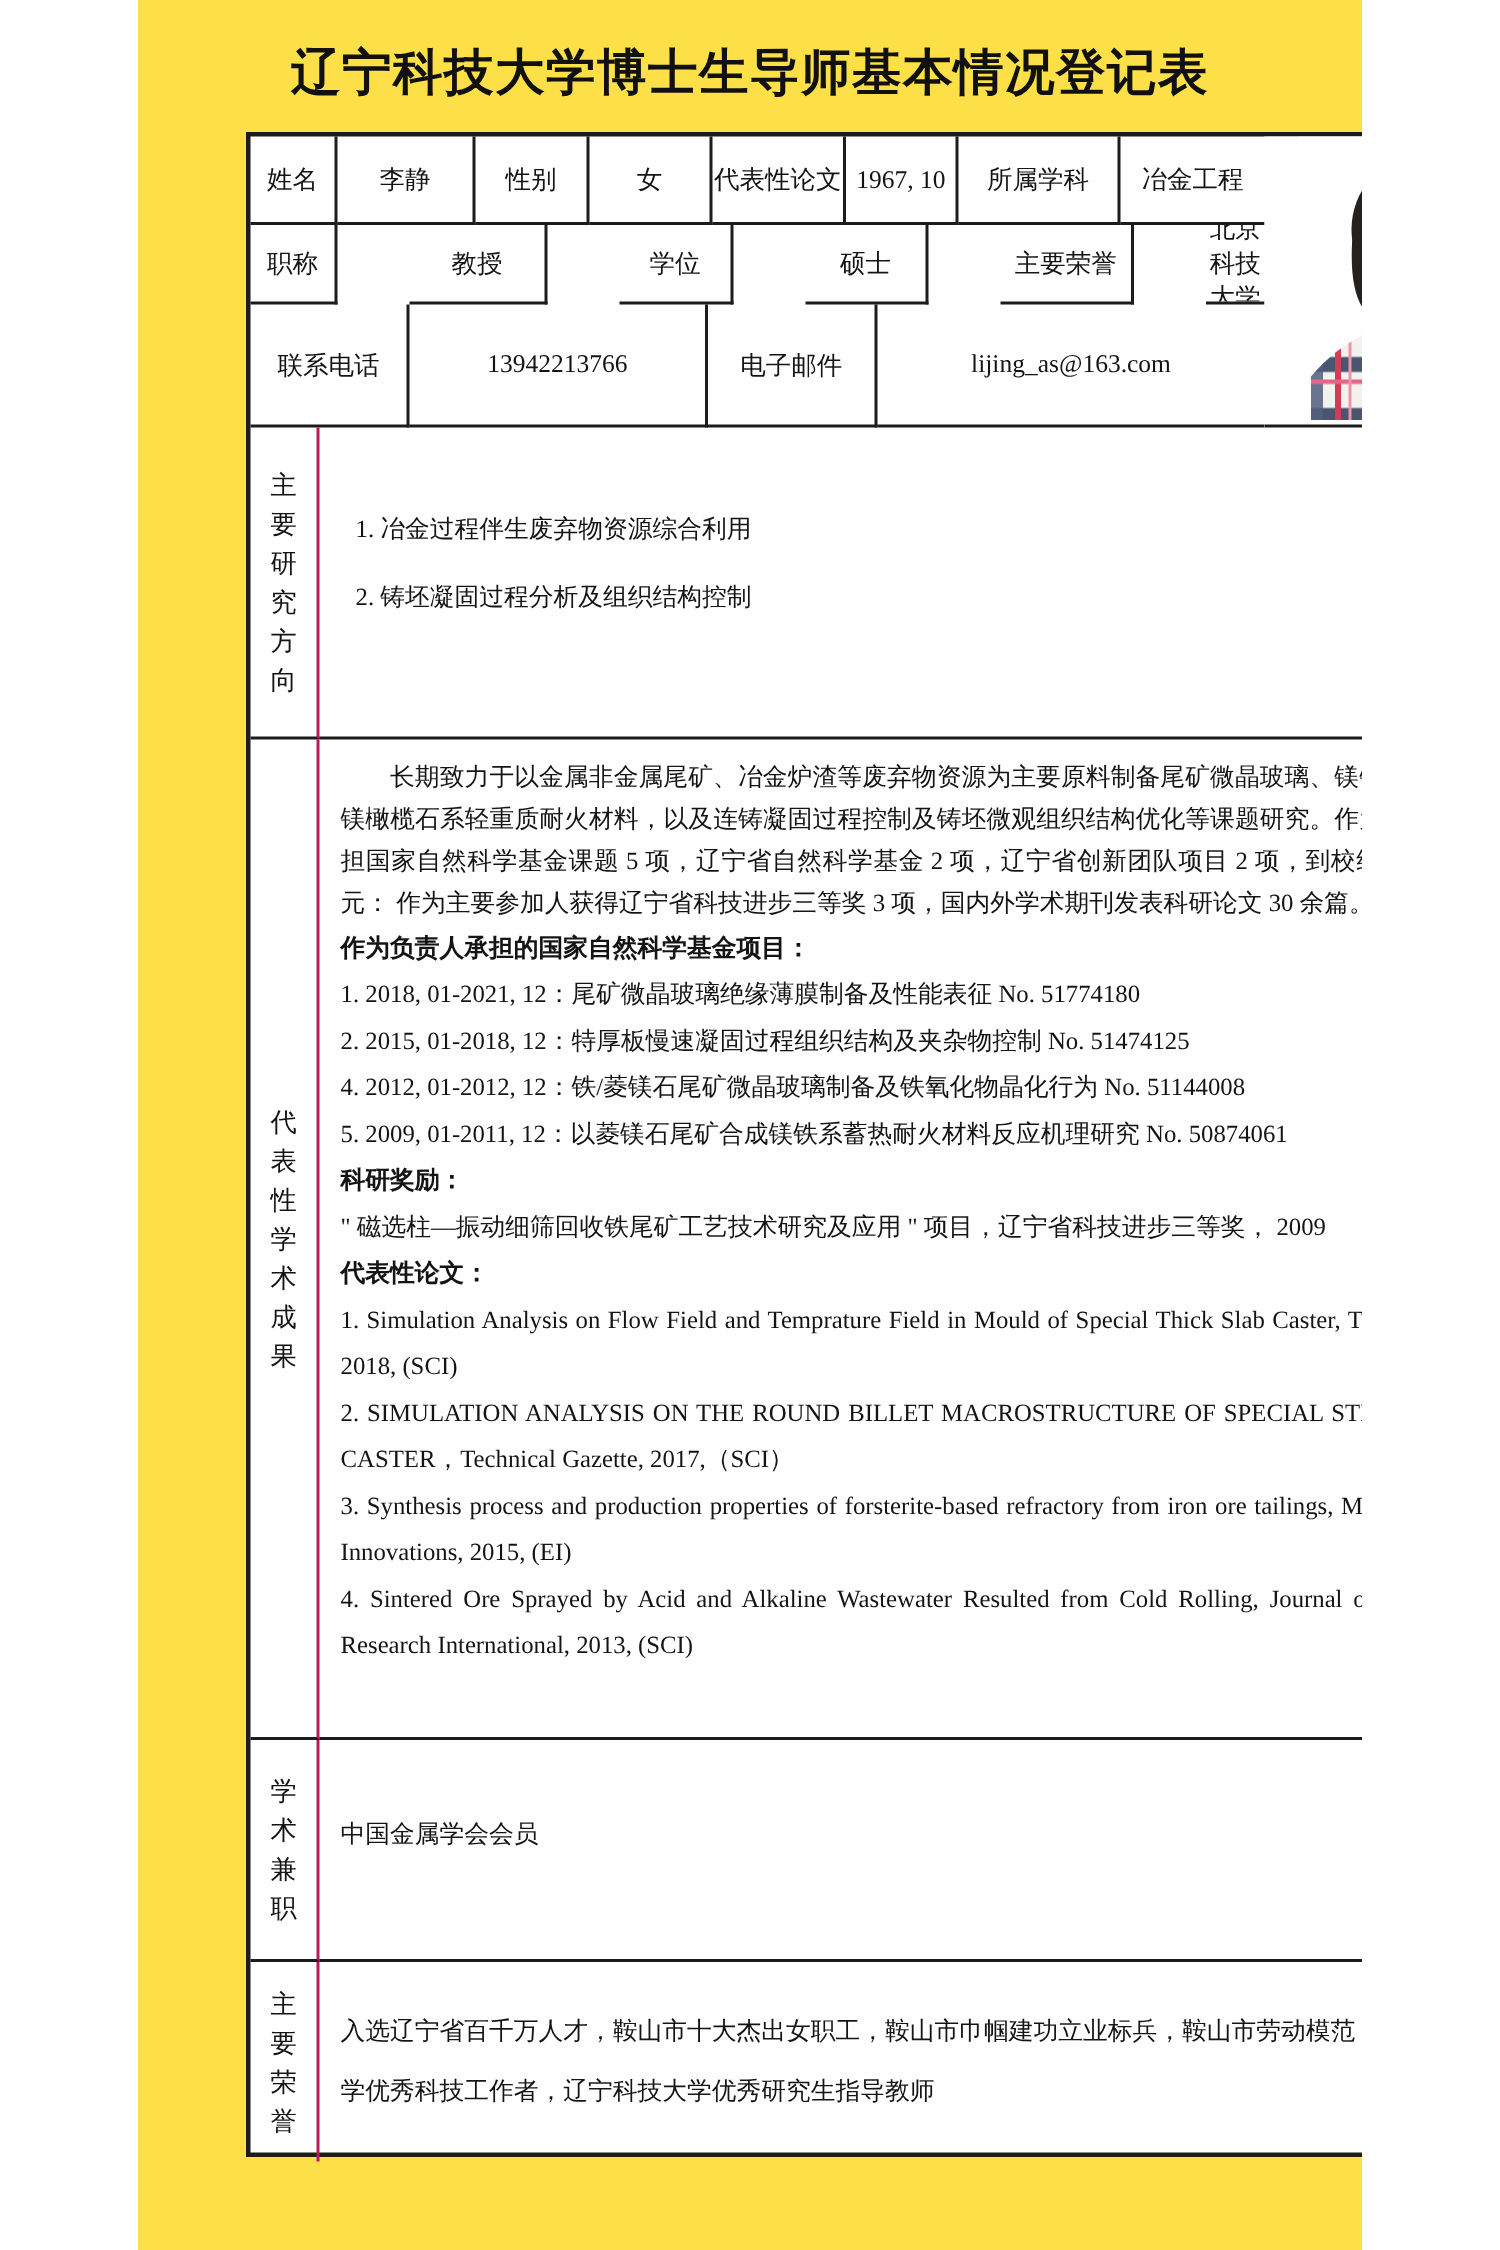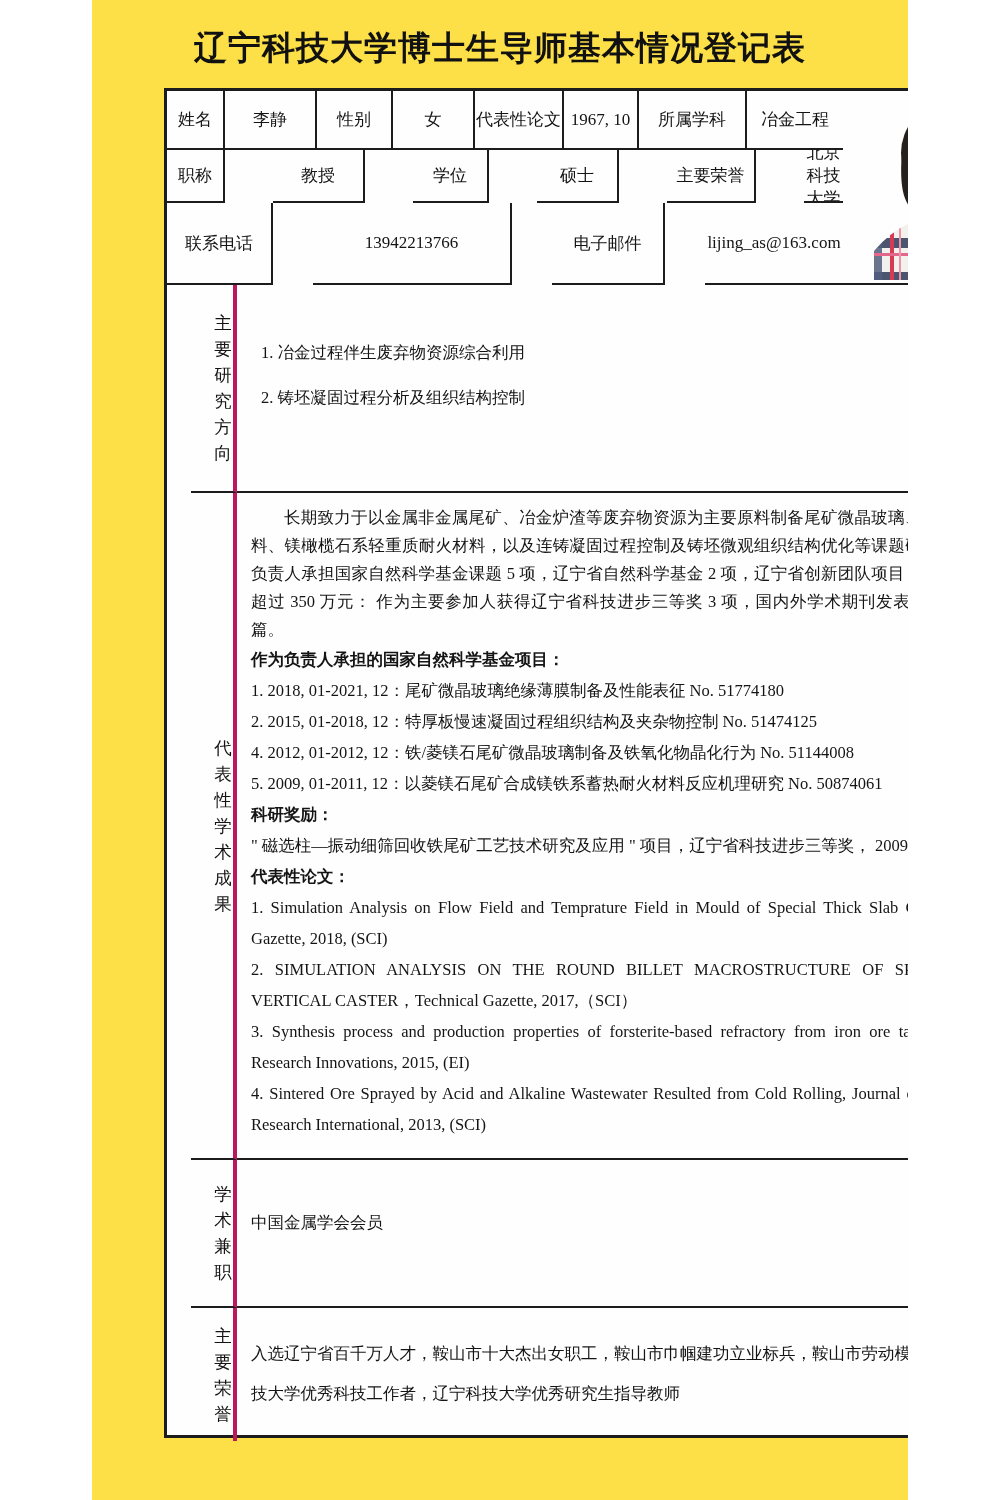--- a/index.html
+++ b/index.html
@@ -44,42 +44,41 @@
     justify-content: center;
     font-size: 17px;
     text-align: center;
     overflow: hidden;
   }
   .cell:last-child { border-right: none; }
   .top-block { display: flex; height: 194px; }
   .top-left { width: 676px; display: flex; flex-direction: column; }
   .r1 { height: 59px; }
   .r2 { height: 53px; gap: 48px; }
-  .r3 { height: 82px; gap: 40px; }
+  .r3 { height: 82px; }
   .photo-cell {
     flex: 1;
     border-bottom: 2px solid #1c1c1c;
     background: #fefefe;
     display: flex;
     justify-content: flex-end;
     align-items: stretch;
   }
   .photo-cell svg { display: block; margin-right: 2px; }
 
   .section { display: flex; }
   .section:last-child .cell,
   .section:last-child .section-content { border-bottom: none; }
   .section-label {
     width: 46px;
-    border-right: 4px solid #be185d;
+    border-right: 2px solid #be185d;
     border-bottom: 2px solid #1c1c1c;
     display: flex;
     align-items: center;
-    justify-content: flex-end;
-    margin-left: 24px;
+    justify-content: center;
   }
   .section:last-child .section-label { border-bottom: none; }
   .vlabel {
     width: 1.15em;
     font-size: 17.5px;
     line-height: 26px;
     text-align: center;
     word-break: break-all;
     letter-spacing: 0;
   }

